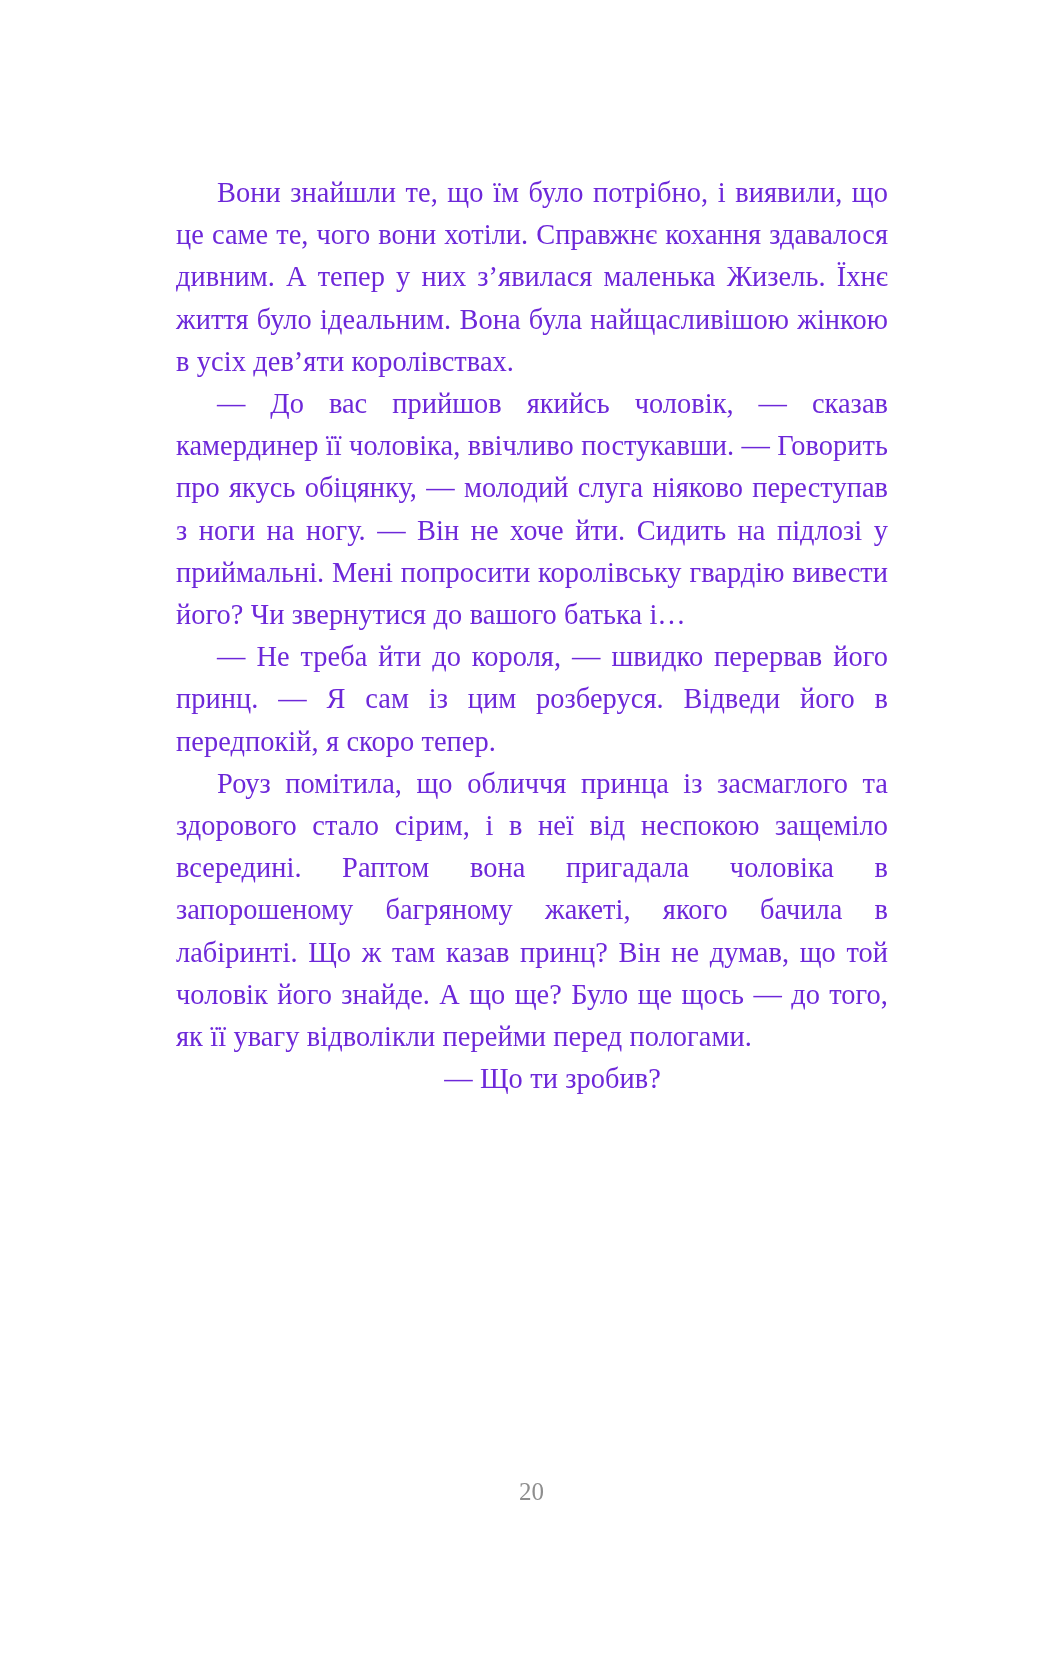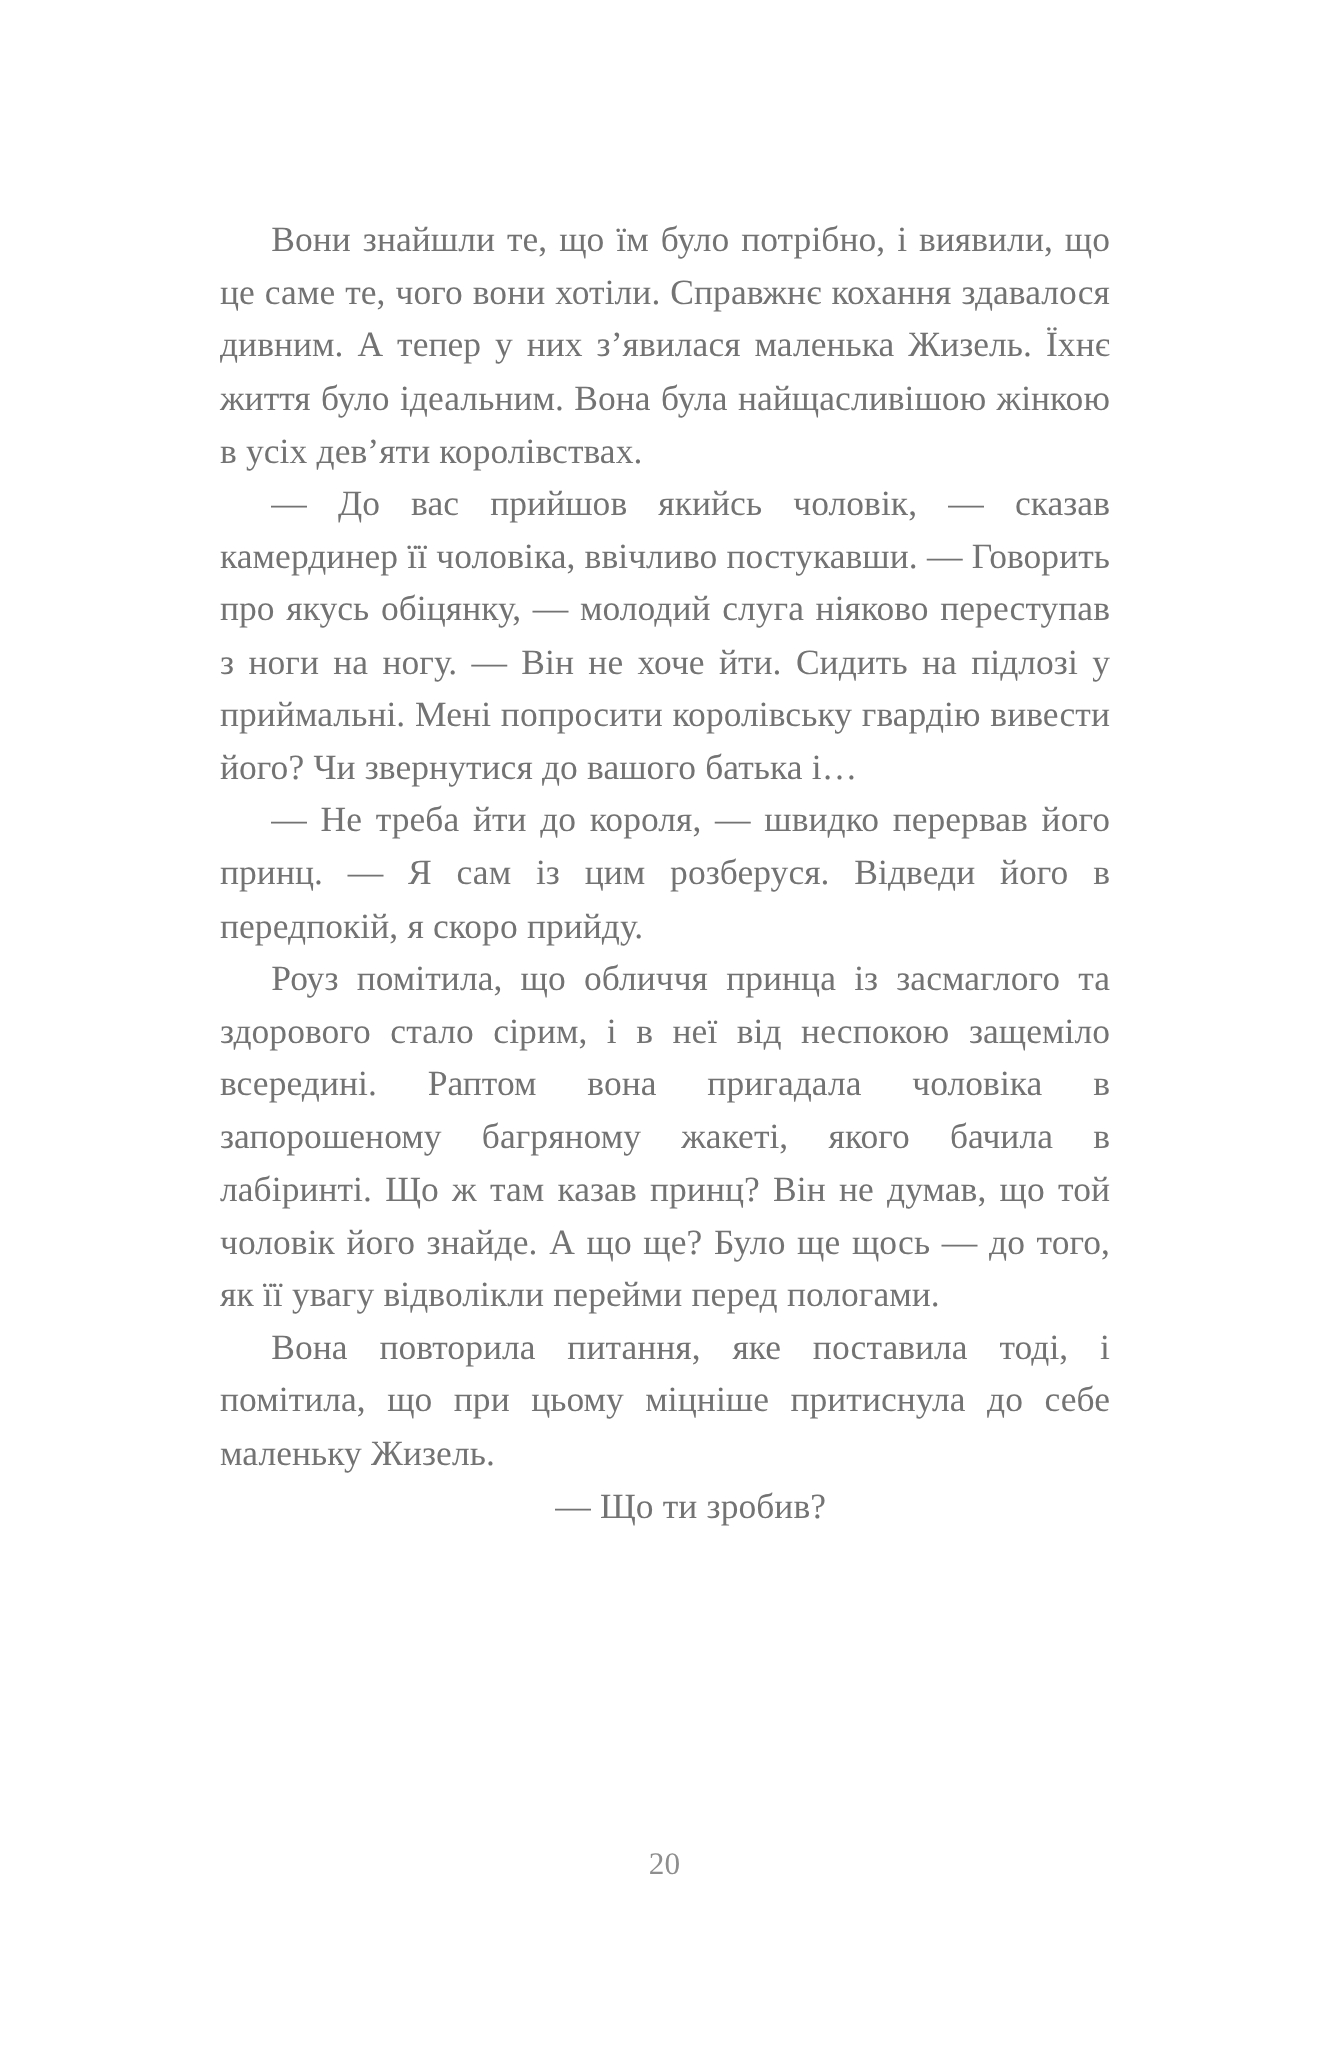--- a/index.html
+++ b/index.html
@@ -36,21 +36,21 @@
 
   .para {
     margin: 0;
     text-align: justify;
     text-justify: inter-word;
     font-size: 28.4px;
     line-height: 42.2px;
     letter-spacing: 0.05px;
     word-spacing: 0.2px;
     hyphens: manual;
-    color: #737373;
+    color: #6d28d9;
   }
 
   .para.indent {
     text-indent: 41px;
   }
 
   .para.italic {
     font-style: italic;
   }
 
@@ -73,21 +73,20 @@
   }
 </style>
 </head>
 <body>
 
 <div class="page">
 
   <div class="text-block">
     <p class="para indent">Вони знайшли те, що їм було потрібно, і виявили, що це саме те, чого вони хотіли. Справжнє кохання здавалося дивним. А тепер у них з’явилася маленька Жизель. Їхнє життя було ідеальним. Вона була найщасливішою жінкою в усіх дев’яти королівствах.</p>
     <p class="para indent">— До вас прийшов якийсь чоловік, — сказав камердинер її чоловіка, ввічливо постукавши. — Говорить про якусь обіцянку, — молодий слуга ніяково переступав з ноги на ногу. — Він не хоче йти. Сидить на підлозі у приймальні. Мені попросити королівську гвардію вивести його? Чи звернутися до вашого батька і…</p>
-    <p class="para indent">— Не треба йти до короля, — швидко перервав його принц. — Я сам із цим розберуся. Відведи його в передпокій, я скоро прийду.</p>
+    <p class="para indent">— Не треба йти до короля, — швидко перервав його принц. — Я сам із цим розберуся. Відведи його в передпокій, я скоро тепер.</p>
     <p class="para indent">Роуз помітила, що обличчя принца із засмаглого та здорового стало сірим, і в неї від неспокою защеміло всередині. Раптом вона пригадала чоловіка в запорошеному багряному жакеті, якого бачила в лабіринті. Що ж там казав принц? Він не думав, що той чоловік його знайде. А що ще? Було ще щось — до того, як її увагу відволікли перейми перед пологами.</p>
-    <p class="para indent">Вона повторила питання, яке поставила тоді, і помітила, що при цьому міцніше притиснула до себе маленьку Жизель.</p>
     <p class="para indent">— Що ти зробив?</p>
   </div>
 
   <div class="page-number">20</div>
 
 </div>
 
 </body></html>

